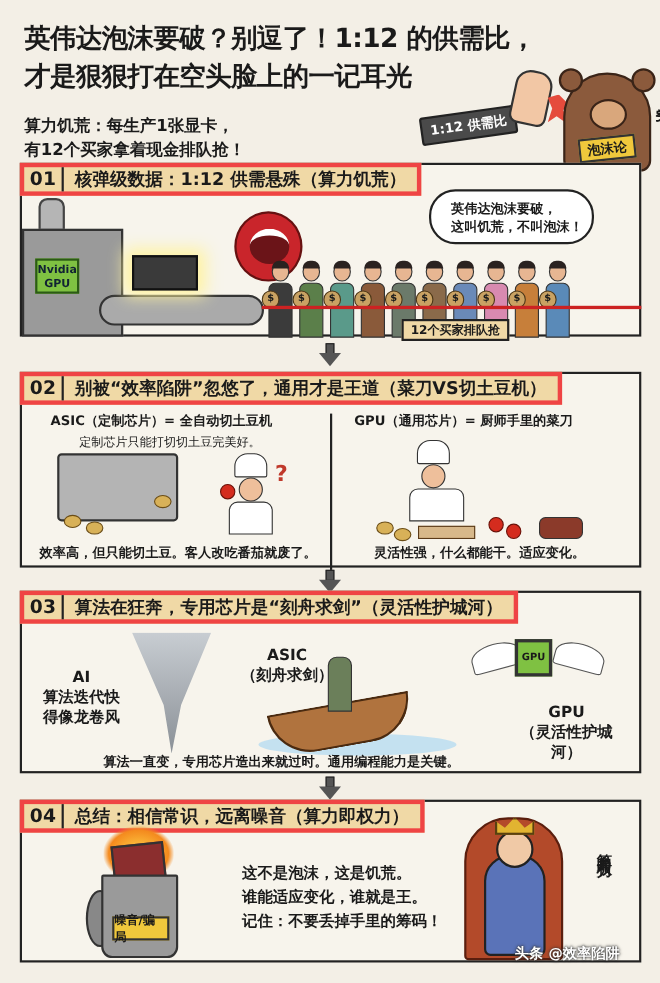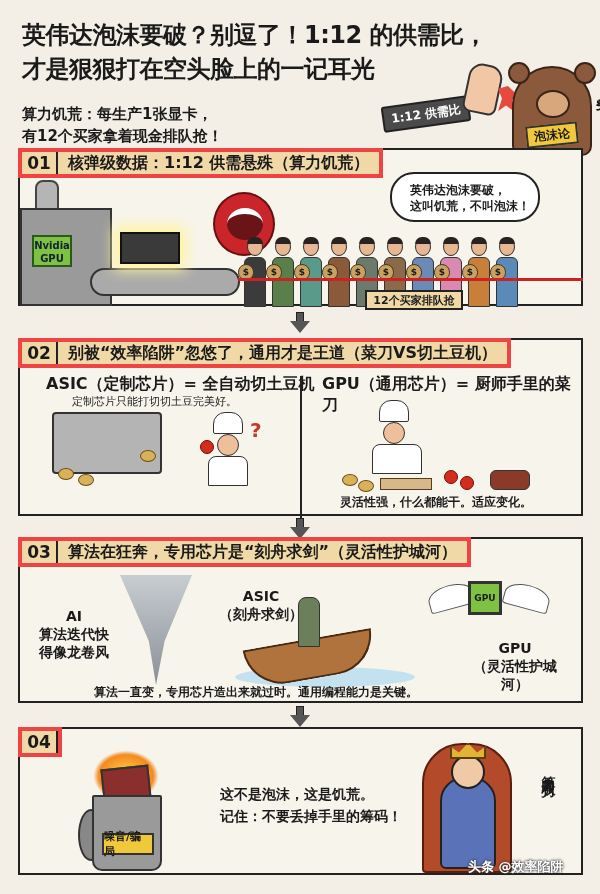--- a/index.html
+++ b/index.html
@@ -98,21 +98,21 @@
   .buyer .bag { position: absolute; left: -4px; top: 26px; width: 16px; height: 16px; background: #c9a263; border: 1.5px solid #4a3516; border-radius: 50% 50% 45% 45%; font-size: 9px; font-weight: bold; text-align: center; line-height: 14px; }
   .rope { position: absolute; left: 218px; top: 128px; width: 345px; height: 3px; background: #c22; }
   .queue-tag {
     position: absolute; left: 345px; top: 140px; width: 98px; height: 20px;
     background: #f0d9a6; border: 2px solid #222; font-size: 11px; font-weight: bold;
     display: flex; align-items: center; justify-content: center;
   }
 
   
   .divider-v { position: absolute; left: 280px; top: 36px; width: 2px; height: 148px; background: #222; }
-  .half-title { position: absolute; font-size: 16px; font-weight: bold; }
+  .half-title { position: absolute; font-size: 12px; font-weight: bold; }
   .half-sub { position: absolute; font-size: 11px; font-weight: normal; }
   .half-foot { position: absolute; font-size: 12px; font-weight: bold; }
   .asic-machine { position: absolute; left: 32px; top: 85px; width: 115px; height: 65px; background: #b4b4b4; border: 2px solid #333; border-radius: 4px; }
   .chef { position: absolute; width: 44px; height: 74px; }
   .chef .hat { width: 30px; height: 22px; background: #fff; border: 1.5px solid #333; border-radius: 12px 12px 2px 2px; margin: 0 auto; }
   .chef .face { width: 22px; height: 22px; background: #eebf9b; border: 1.5px solid #333; border-radius: 50%; margin: 0 auto; }
   .chef .coat { width: 40px; height: 30px; background: #fff; border: 1.5px solid #333; border-radius: 8px 8px 0 0; margin: 0 auto; }
   .potato { position: absolute; width: 16px; height: 12px; background: #d8b158; border: 1.5px solid #6b4d16; border-radius: 50%; }
   .tomato { position: absolute; width: 14px; height: 14px; background: #d42c1e; border: 1.5px solid #6b1108; border-radius: 50%; }
 
@@ -257,20 +257,21 @@
   <div class="potato" style="left:38px;top:128px;"></div>
   <div class="potato" style="left:58px;top:134px;"></div>
   <div class="potato" style="left:120px;top:110px;"></div>
   <div class="chef" style="left:186px;top:72px;">
     <div class="hat"></div>
       <div class="face"></div>
       <div class="coat"></div>
   </div>
   <div class="lbl" style="left:230px;top:78px;font-size:20px;color:#c0392b;">?</div>
   <div class="tomato" style="left:180px;top:100px;"></div>
+  <div class="half-foot" style="left:16px;top:154px;">效率高，但只能切土豆。客人改吃番茄就废了。</div>
 
   <div class="divider-v"></div>
 
   <div class="half-title" style="left:302px;top:34px;">GPU（通用芯片）= 厨师手里的菜刀</div>
   <div class="chef" style="left:352px;top:60px;">
     <div class="hat"></div>
       <div class="face"></div>
       <div class="coat" style="width:50px;"></div>
   </div>
   <div class="potato" style="left:322px;top:134px;"></div>
@@ -316,28 +317,30 @@
 </div>
 
 <div class="arrow" style="top:706px;">
     <div class="shaft"></div>
     <div class="tip"></div>
   </div>
 
 <div class="section" style="top:727px;height:148px;">
   <div class="sec-head">
     <div class="sec-num">04</div>
+    <div class="sec-title">总结：相信常识，远离噪音（算力即权力）</div>
   </div>
   <div class="flame" style="top:22px;"></div>
   <div class="book" style="top:38px;"></div>
   <div class="trash-lid" style="top:80px;"></div>
   <div class="trash" style="top:66px;height:76px;"></div>
   <div class="trash-tag" style="top:104px;">噪音/骗局</div>
   <div class="quote" style="top:54px;">
     <div>这不是泡沫，这是饥荒。</div>
+    <div>谁能适应变化，谁就是王。</div>
     <div>记住：不要丢掉手里的筹码！</div>
   </div>
   <div class="throne" style="top:14px;height:130px;"></div>
   <div class="king" style="top:48px;height:92px;"></div>
   <div class="king-head" style="top:26px;"></div>
   <div class="crown" style="top:14px;"></div>
   <div class="vert-label" style="top:36px;">算力即权力</div>
 </div>
 
 <div class="watermark">头条 @效率陷阱</div>

